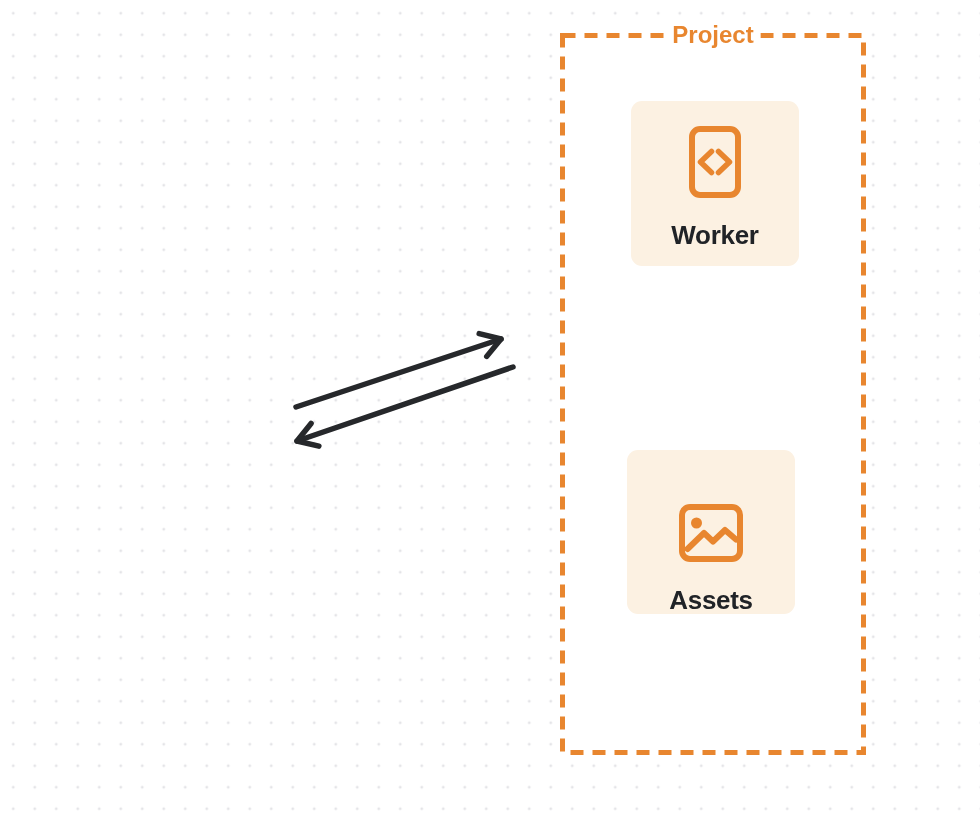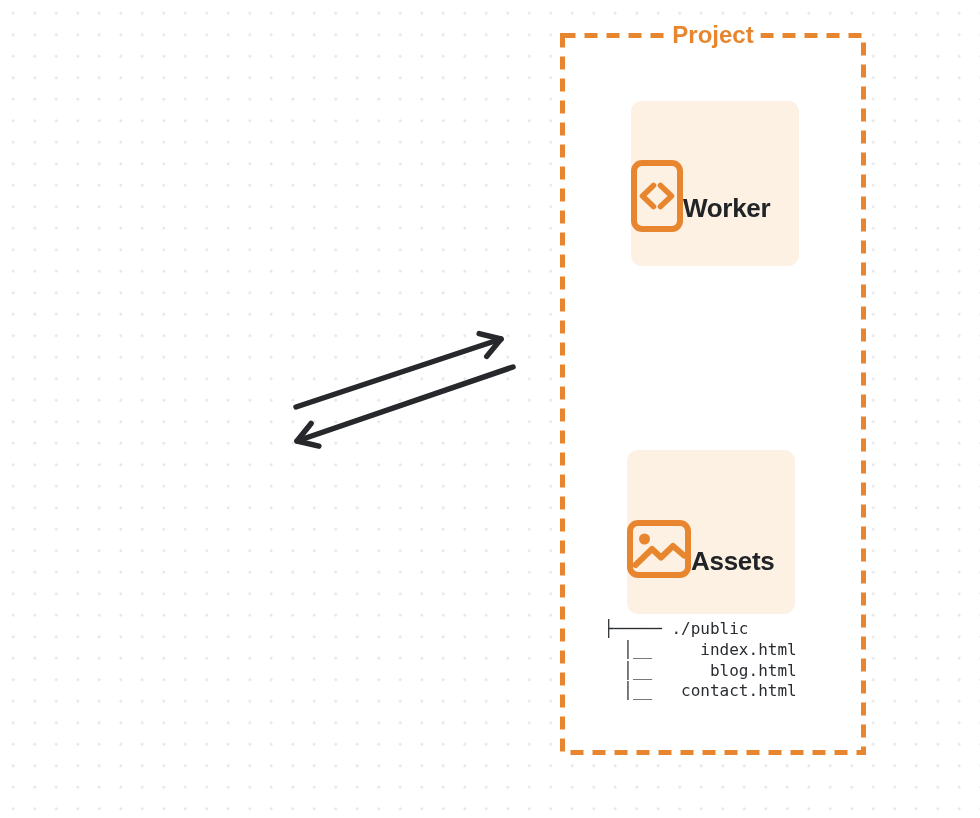--- a/index.html
+++ b/index.html
@@ -46,25 +46,25 @@
   }
   .project-title{
     position:absolute;left:50%;top:-13px;transform:translateX(-50%);
     background:#ffffff;padding:0 7px;
     font-size:24px;font-weight:700;color:var(--accent-orange);line-height:29px;
     white-space:nowrap;z-index:4;
   }
 
   .service-card{
     position:absolute;border-radius:11px;background:var(--card-cream);z-index:3;
-    display:flex;flex-direction:row;align-items:center;
+    display:flex;flex-direction:column;align-items:center;
   }
   .worker-card{left:631px;top:101px;width:168px;height:165px;padding-top:25px;box-sizing:content-box;}
   .worker-card .node-label{margin-top:23px;}
-  .assets-card{left:627px;top:450px;width:168px;height:164px;padding-top:33px;box-sizing:content-box;}
+  .assets-card{left:627px;top:450px;width:168px;height:164px;padding-top:33px;box-sizing:content-box;justify-content:flex-end;}
   .assets-card .node-label{margin-top:24px;}
   .worker-card,.assets-card{height:auto;min-height:0;}
   .worker-card{height:140px;}
   .assets-card{height:131px;}
   .icon-stroke{stroke:var(--accent-orange);fill:none;stroke-linecap:round;stroke-linejoin:round;}
   .icon-fill{fill:var(--accent-orange);}
 
   .file-tree{
     position:absolute;left:604px;top:619px;z-index:3;margin:0;
     font-family:"DejaVu Sans Mono","Liberation Mono",monospace;
@@ -106,18 +106,14 @@
 
   <div class="service-card assets-card">
     <svg width="64" height="58" viewBox="0 0 64 58" aria-hidden="true">
       <rect class="icon-stroke" x="3" y="3" width="58" height="52" rx="8" stroke-width="6"></rect>
       <circle class="icon-fill" cx="17.5" cy="19" r="5.5"></circle>
       <path class="icon-stroke" d="M8.5 45 L25 29 L34 37.5 L46 26 L57 35.5" stroke-width="6"></path>
     </svg>
     <div class="node-label">Assets</div>
   </div>
 
-  <pre class="file-tree">├───── ./public
-  │__     index.html
-  │__      blog.html
-  │__   contact.html</pre>
 
 </div>
 
 </body></html>

